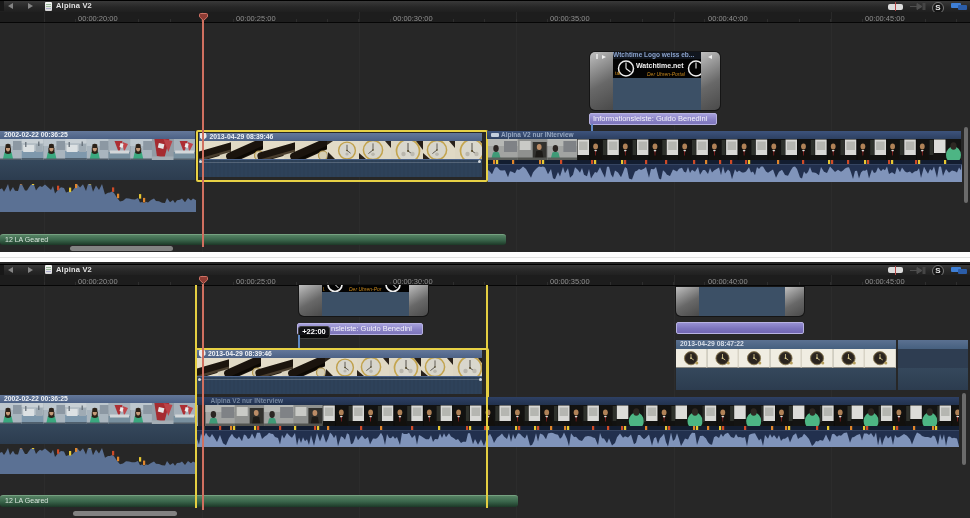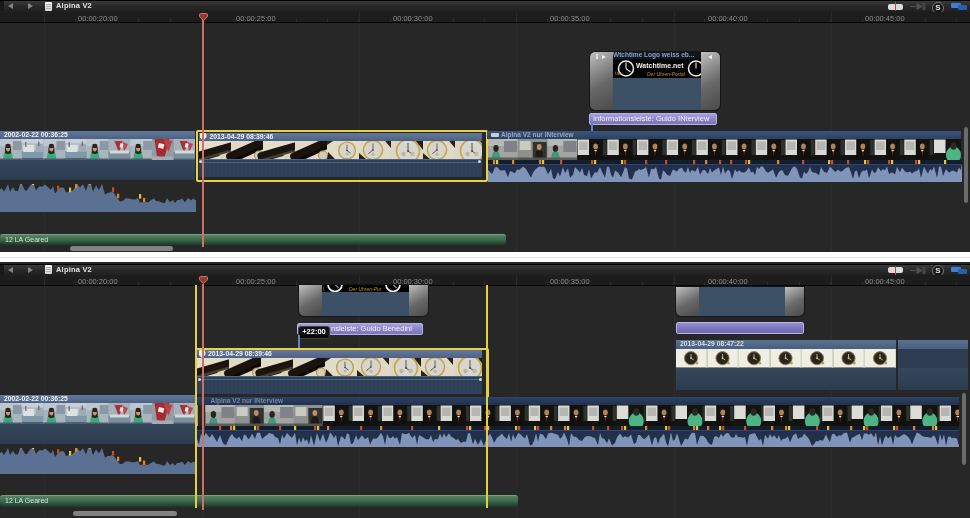--- a/index.html
+++ b/index.html
@@ -352,21 +352,21 @@
             <path d="M13,9.5 L13,3.6 M13,9.5 L17.5,13" stroke="#ededed" stroke-width="1.1"></path>
             <text x="23" y="9" fill="#f0f0f0" font-size="7" font-weight="bold" font-family="Liberation Sans">Watchtime.net</text>
             <text x="34" y="16.5" fill="#c8891e" font-size="5" font-style="italic" font-family="Liberation Sans">Der Uhren-Portal</text>
             <text x="2" y="16" fill="#c8891e" font-size="5" font-family="Liberation Sans">tal</text>
             <circle cx="83" cy="9.5" r="7.5" fill="none" stroke="#ededed" stroke-width="1.5"></circle>
             <path d="M83,9.5 L83,3.6" stroke="#ededed" stroke-width="1.1"></path>
           </svg>
         </div>
         <div class="abs" style="left:23px;top:25.5px;width:88px;height:32.5px;background:#3c5066;"></div>
       </div>
-<div class="purple" style="left:589px;top:113px;width:126px;"><span style="margin-left:3px">Informationsleiste: Guido INterview</span></div>
+<div class="purple" style="left:589px;top:113px;width:126px;"><span style="margin-left:3px">Informationsleiste: Guido Benedini</span></div>
 <div class="stem" style="left:590.5px;top:124px;height:7px;"></div>
 <div class="greenbar" style="left:0;top:233.5px;width:506px;">
         <span>12 LA Geared</span>
       </div>
 <div class="playline" style="left:202.3px;top:19.5px;height:227px;"></div>
 <div class="scrollh" style="left:70px;top:246px;width:103px;"></div>
 <div class="scrollv" style="left:963.5px;top:127px;height:76px;"></div>
 </div>
 <div class="panel" id="p2" style="top:262px;height:256px;">
 

